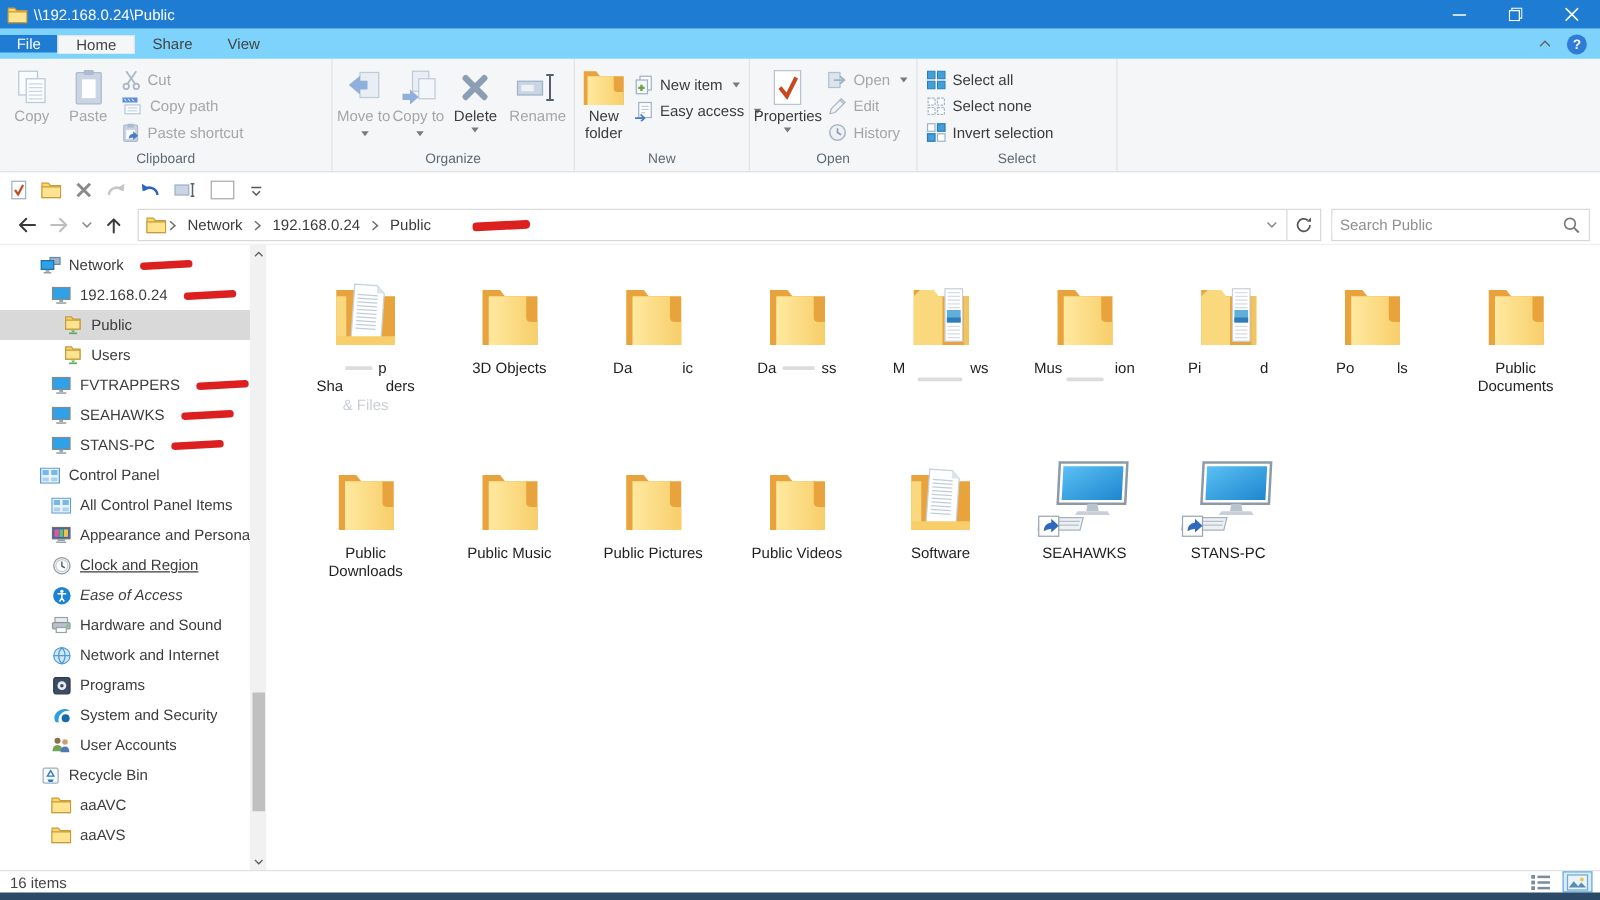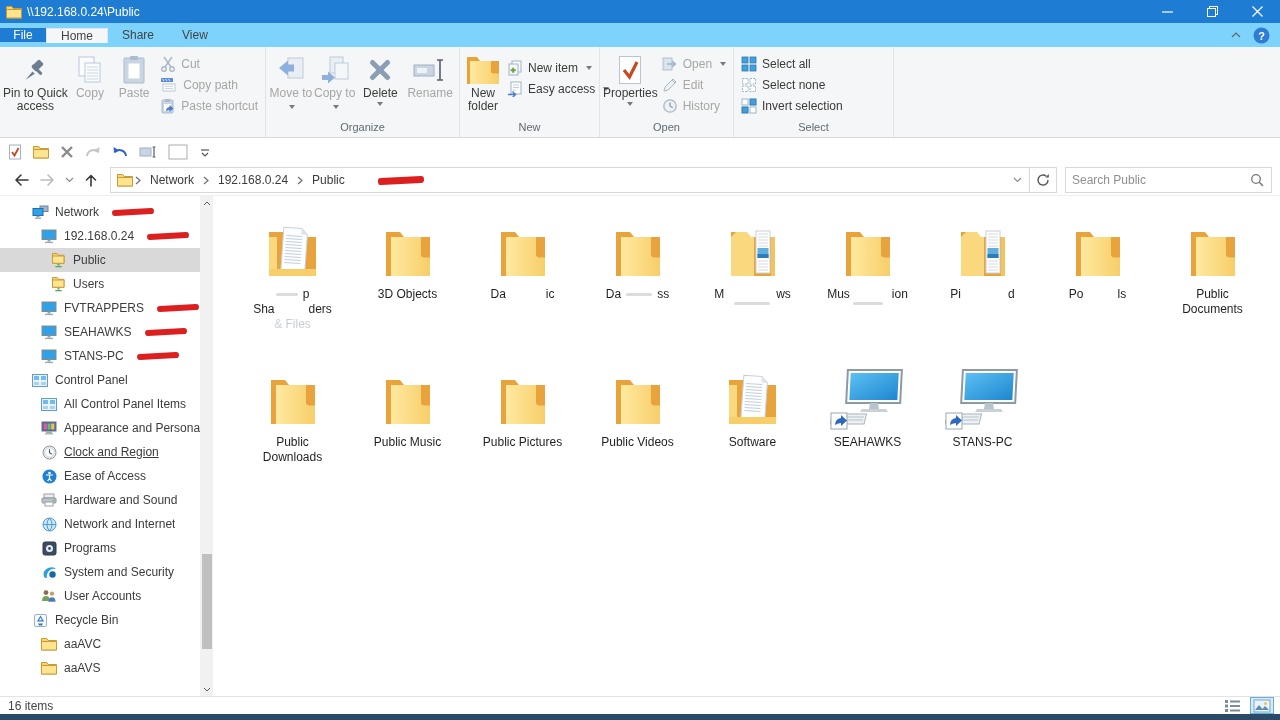--- a/index.html
+++ b/index.html
@@ -149,32 +149,20 @@
           <circle cx="8.5" cy="8.5" r="8" fill="#2E7CD6"></circle>
           <text x="8.5" y="12.5" text-anchor="middle" font-size="11" font-family="Liberation Sans" font-weight="bold" fill="#FFF">?</text>
         </svg>
       </span>
   </div>
 </div>
 
 <div class="ribbon">
   <div class="rgroup" style="width:266px">
     <div class="rbody">
-      <div class="bigbtn en" style="width:66px">
-        <span class="ic">
-            <svg width="26" height="26" viewBox="0 0 26 26">
-              <g fill="#6E7E91">
-                <rect x="12" y="3" width="7" height="11" rx="1.5" transform="rotate(45 15.5 8.5)"></rect>
-                <rect x="9" y="11" width="13" height="3" rx="1" transform="rotate(45 15 12)"></rect>
-                <path d="M10.5 14.5 L12.8 16.8 L3.5 22.8 Z"></path>
-              </g>
-            </svg>
-          </span>
-        <span class="txt">Pin to Quick access</span>
-      </div>
       <div class="bigbtn dis" style="width:45px">
         <span class="ic">
             <svg width="28" height="30" viewBox="0 0 28 30">
               <g fill="#FBFCFD" stroke="#B9C8DA">
                 <rect x="3" y="2" width="15" height="19"></rect>
                 <rect x="9" y="8" width="15" height="19"></rect>
               </g>
               <g stroke="#C9D6E4">
                 <path d="M11 12h11M11 15h11M11 18h11M11 21h11M11 24h11"></path>
               </g>
@@ -222,20 +210,21 @@
                 <rect x="2" y="2" width="11" height="13" rx="1" fill="#C9D5E3" stroke="#ABBCCE"></rect>
                 <rect x="5" y="1" width="5" height="3" fill="#ABBCCE"></rect>
                 <rect x="4" y="6" width="7" height="7" fill="#FFF"></rect>
                 <path d="M6 13 q0-3.5 3.5-4 l0-2 4 3.5 -4 3.5 0-2 q-2.5.3-3.5 1z" fill="#4A7CC9"></path>
               </svg>
             </span>
           <span>Paste shortcut</span>
         </div>
       </div>
     </div>
+    <div class="rlabel">Clipboard</div>
   </div>
 
   <div class="rgroup" style="width:194px">
     <div class="rbody">
       <div class="bigbtn dis" style="width:44px">
         <span class="ic">
             <svg width="28" height="30" viewBox="0 0 28 30">
               <rect x="11" y="3" width="15" height="20" fill="#E9EEF4" stroke="#BECBDA"></rect>
               <path d="M17 9.5 h-6 v-4 l-9 7.5 9 7.5 v-4 h6 z" fill="#8FB0DC"></path>
             </svg>
@@ -653,21 +642,21 @@
     <div class="sb-row" style="padding-left: 39px; text-decoration: underline;">
       <span class="sbic">
         <svg width="15" height="15" viewBox="0 0 15 15">
           <circle cx="7.5" cy="7.5" r="6.5" fill="#F4F6F8" stroke="#8E959C"></circle>
           <circle cx="7.5" cy="7.5" r="4.8" fill="#FFF" stroke="#C8CDD2"></circle>
           <path d="M7.5 4.2v3.6l2.4 1.5" stroke="#4A5560" stroke-width="1.1" fill="none"></path>
         </svg>
       </span>
       <span class="sblbl">Clock and Region</span>
     </div>
-    <div class="sb-row" style="padding-left: 39px;">
+    <div class="sb-row" style="padding-left: 39px; font-style: italic;">
       <span class="sbic">
         <svg width="15" height="15" viewBox="0 0 15 15">
           <circle cx="7.5" cy="7.5" r="7" fill="#1E83D3"></circle>
           <circle cx="7.5" cy="4" r="1.3" fill="#fff"></circle>
           <path d="M4 6 h7 M7.5 6 v3.5 M5.6 12.2 l1.9-2.7 1.9 2.7" stroke="#fff" stroke-width="1.2" fill="none"></path>
         </svg>
       </span>
       <span class="sblbl">Ease of Access</span>
     </div>
     <div class="sb-row" style="padding-left: 39px;">

